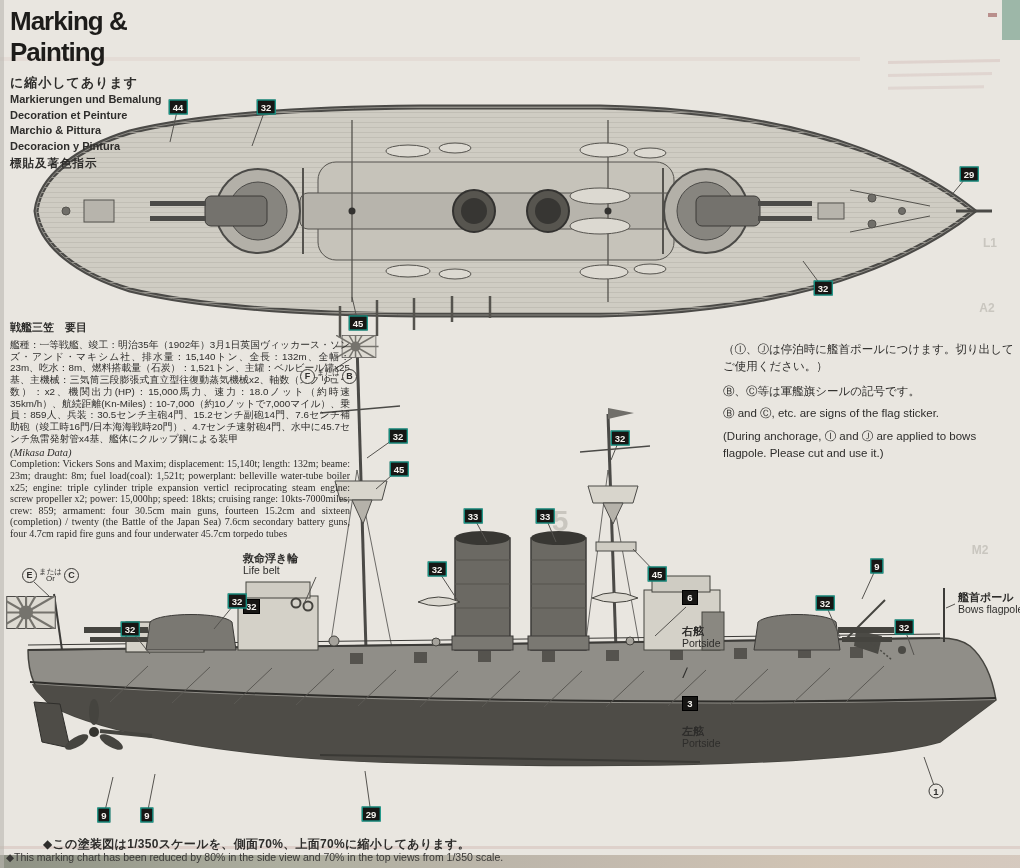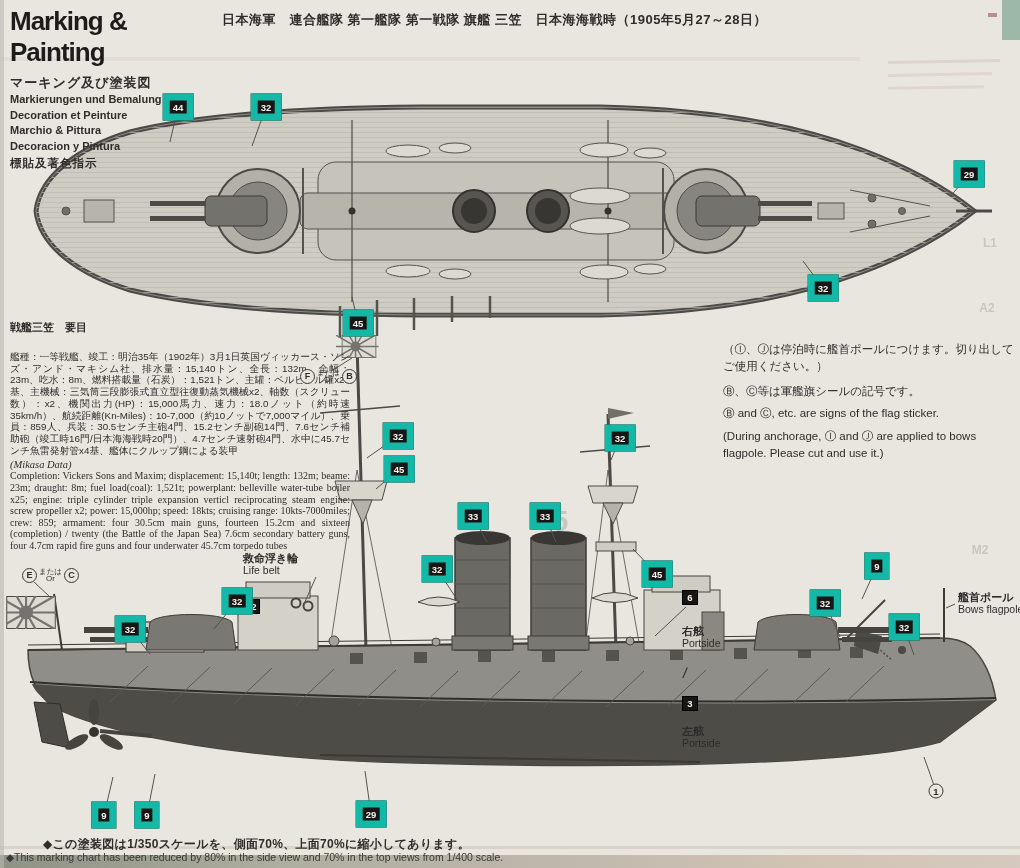--- a/index.html
+++ b/index.html
@@ -11,21 +11,21 @@
   .title-block{left:10px;top:6px;width:200px;}
   .title-block h1{margin:0;font-size:26px;font-weight:800;letter-spacing:-1px;color:#1d1c1a;}
   .sub-jp{font-size:13px;font-weight:bold;margin-top:6px;letter-spacing:1px;}
   .subs div{font-size:11px;font-weight:bold;line-height:15.5px;}
   .sub-zh{font-size:11.5px;font-weight:bold;margin-top:2px;letter-spacing:1px;}
   
   .hdr-jp{left:222px;top:11px;font-size:13px;font-weight:bold;letter-spacing:.5px;white-space:nowrap;}
   .hdr-en{left:216px;top:27px;font-size:14.3px;font-weight:bold;white-space:nowrap;color:#1d1c1a;}
   
   .spec{left:10px;top:320px;width:340px;}
-  .spec .h{font-size:11px;font-weight:bold;margin-bottom:16px;}
+  .spec .h{font-size:11px;font-weight:bold;margin-bottom:4px;}
   .spec .jp{font-size:9.8px;line-height:11.7px;text-align:justify;}
   .spec .enh{font-family:"Liberation Serif","DejaVu Serif",serif;font-size:10.5px;margin-top:3px;font-style:italic;}
   .spec .en{font-family:"Liberation Serif","DejaVu Serif",serif;font-size:10px;line-height:11.6px;text-align:justify;}
   
   .flagnote{left:723px;top:341px;width:296px;font-size:11.5px;line-height:16.5px;}
   .flagnote p{margin:0 0 5px 0;}
   
   .lbl{font-size:10.5px;line-height:11.5px;white-space:nowrap;}
   .lbl .jp{font-size:11px;}
   .cletter{display:inline-block;width:13px;height:13px;line-height:12px;text-align:center;
@@ -33,21 +33,21 @@
            background:#e9e6e0;vertical-align:middle;}
   .orstack{display:inline-block;text-align:center;vertical-align:middle;margin:0 2px;}
   .orstack .j{font-size:7.5px;display:block;line-height:7px;}
   .orstack .o{font-size:8px;display:block;line-height:8px;}
   .row{display:flex;align-items:flex-start;gap:15px;flex-direction:column;}
   .numbox{background:#171614;color:#f4f2ee;font-size:9.5px;font-weight:bold;
           padding:1px 2px;min-width:10px;text-align:center;border:1px solid #000;}
   .slash{font-size:15px;transform:rotate(8deg);margin:0 1px;}
   
   .callout{position:absolute;transform:translate(-50%,-50%);background:#171614;color:#f4f2ee;
-           font-size:9.5px;font-weight:bold;padding:1px 3px;border:7px solid #14b8a6;z-index:6;}
+           font-size:9.5px;font-weight:bold;padding:1px 3px;border:1px solid #14b8a6;z-index:6;}
   .callout.circle{background:#e9e6e0;color:#2e2d2b;border:1.2px solid #3a3936;border-radius:50%;
                   width:13px;height:13px;line-height:13px;padding:0;text-align:center;}
   
   .ghost{position:absolute;color:#c9c6bf;font-weight:bold;transform:translate(-50%,-50%);z-index:1;}
   .ghost.circled{border:2px solid #ccc9c2;border-radius:50%;text-align:center;}
   
   .foot-jp{left:6px;top:836px;font-size:12px;font-weight:bold;letter-spacing:.3px;margin-left:37px;}
   .foot-en{left:6px;top:851px;font-size:10.5px;color:#3a3937;}
   
   .streak{position:absolute;pointer-events:none;}
@@ -303,31 +303,30 @@
       <line x1="936" y1="791" x2="924" y2="757" stroke="#55534f" stroke-width="1"></line>
       <line x1="686" y1="607" x2="655" y2="636" stroke="#55534f" stroke-width="1"></line>
       <line x1="333" y1="370" x2="352" y2="358" stroke="#55534f" stroke-width="1"></line>
       <line x1="34" y1="582" x2="50" y2="597" stroke="#55534f" stroke-width="1"></line>
       <line x1="316" y1="577" x2="304" y2="604" stroke="#55534f" stroke-width="1"></line>
       <line x1="955" y1="604" x2="946" y2="608" stroke="#55534f" stroke-width="1"></line>
     </svg>
 
   <div class="abs txt title-block">
     <h1>Marking &amp; Painting</h1>
-    <div class="sub-jp">マーキング及び塗装図</div>
+    <div class="sub-jp">に縮小してあります</div>
     <div class="subs">
         <div>Markierungen und Bemalung</div>
         <div>Decoration et Peinture</div>
         <div>Marchio &amp; Pittura</div>
         <div>Decoracion y Pintura</div>
       </div>
     <div class="sub-zh">標貼及著色指示</div>
   </div>
 
-  <div class="abs txt hdr-jp">日本海軍　連合艦隊 第一艦隊 第一戦隊 旗艦 三笠　日本海海戦時（1905年5月27～28日）</div>
 
   <div class="abs txt spec">
     <div class="h">戦艦三笠　要目</div>
     <div class="jp">艦種：一等戦艦、竣工：明治35年（1902年）3月1日英国ヴィッカース・ソンズ・アンド・マキシム社、排水量：15,140トン、全長：132m、全幅：23m、吃水：8m、燃料搭載量（石炭）：1,521トン、主罐：ベルビール罐x25基、主機械：三気筒三段膨張式直立型往復動蒸気機械x2、軸数（スクリュー数）：x2、機関出力(HP)：15,000馬力、速力：18.0ノット（約時速35km/h）、航続距離(Kn-Miles)：10-7,000（約10ノットで7,000マイル）、乗員：859人、兵装：30.5センチ主砲4門、15.2センチ副砲14門、7.6センチ補助砲（竣工時16門/日本海海戦時20門）、4.7センチ速射砲4門、水中に45.7センチ魚雷発射管x4基、艦体にクルップ鋼による装甲</div>
     <div class="enh">(Mikasa Data)</div>
     <div class="en">Completion: Vickers Sons and Maxim; displacement: 15,140t; length: 132m; beame: 23m; draught: 8m; fuel load(coal): 1,521t; powerplant: belleville water-tube boiler x25; engine: triple cylinder triple expansion verticl reciprocating steam engine: screw propeller x2; power: 15,000hp; speed: 18kts; cruising range: 10kts-7000miles; crew: 859; armament: four 30.5cm main guns, fourteen 15.2cm and sixteen (completion) / twenty (the Battle of the Japan Sea) 7.6cm secondary battery guns, four 4.7cm rapid fire guns and four underwater 45.7cm torpedo tubes</div>
   </div>
 
   <div class="abs txt flagnote">
     <p style="margin-bottom:9px;">（Ⓘ、Ⓙは停泊時に艦首ポールにつけます。切り出してご使用ください。）</p>
@@ -365,21 +364,21 @@
       <div>Portside</div>
     </div>
   </div>
 
   <div class="abs txt lbl" style="left:958px;top:592px;">
     <div class="jp" style="font-weight:bold;">艦首ポール</div>
     <div>Bows flagpole</div>
   </div>
 
   <div class="abs txt foot-jp">◆この塗装図は1/350スケールを、側面70%、上面70%に縮小してあります。</div>
-  <div class="abs txt foot-en">◆This marking chart has been reduced by 80% in the side view and 70% in the top  views from 1/400 scale.</div>
+  <div class="abs txt foot-en">◆This marking chart has been reduced by 80% in the side view and 70% in the top  views from 1/350 scale.</div>
 
   <div id="callouts">
       <div class="callout" style="left: 178px; top: 107px;">44</div>
       <div class="callout" style="left: 266px; top: 107px;">32</div>
       <div class="callout" style="left: 969px; top: 174px;">29</div>
       <div class="callout" style="left: 823px; top: 288px;">32</div>
       <div class="callout" style="left: 358px; top: 323px;">45</div>
       <div class="callout" style="left: 398px; top: 436px;">32</div>
       <div class="callout" style="left: 399px; top: 469px;">45</div>
       <div class="callout" style="left: 473px; top: 516px;">33</div>

